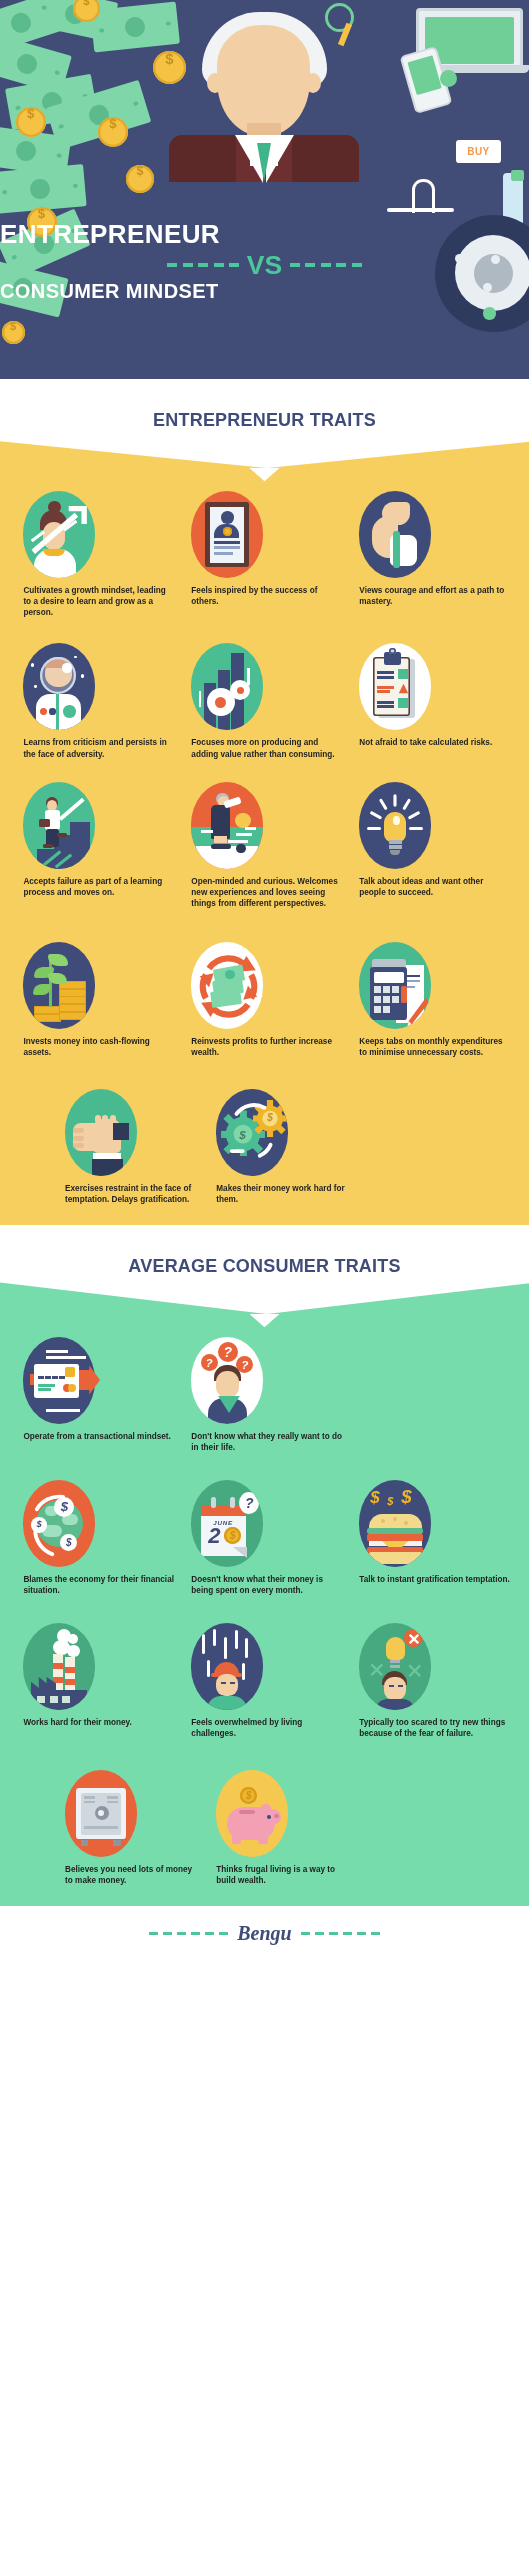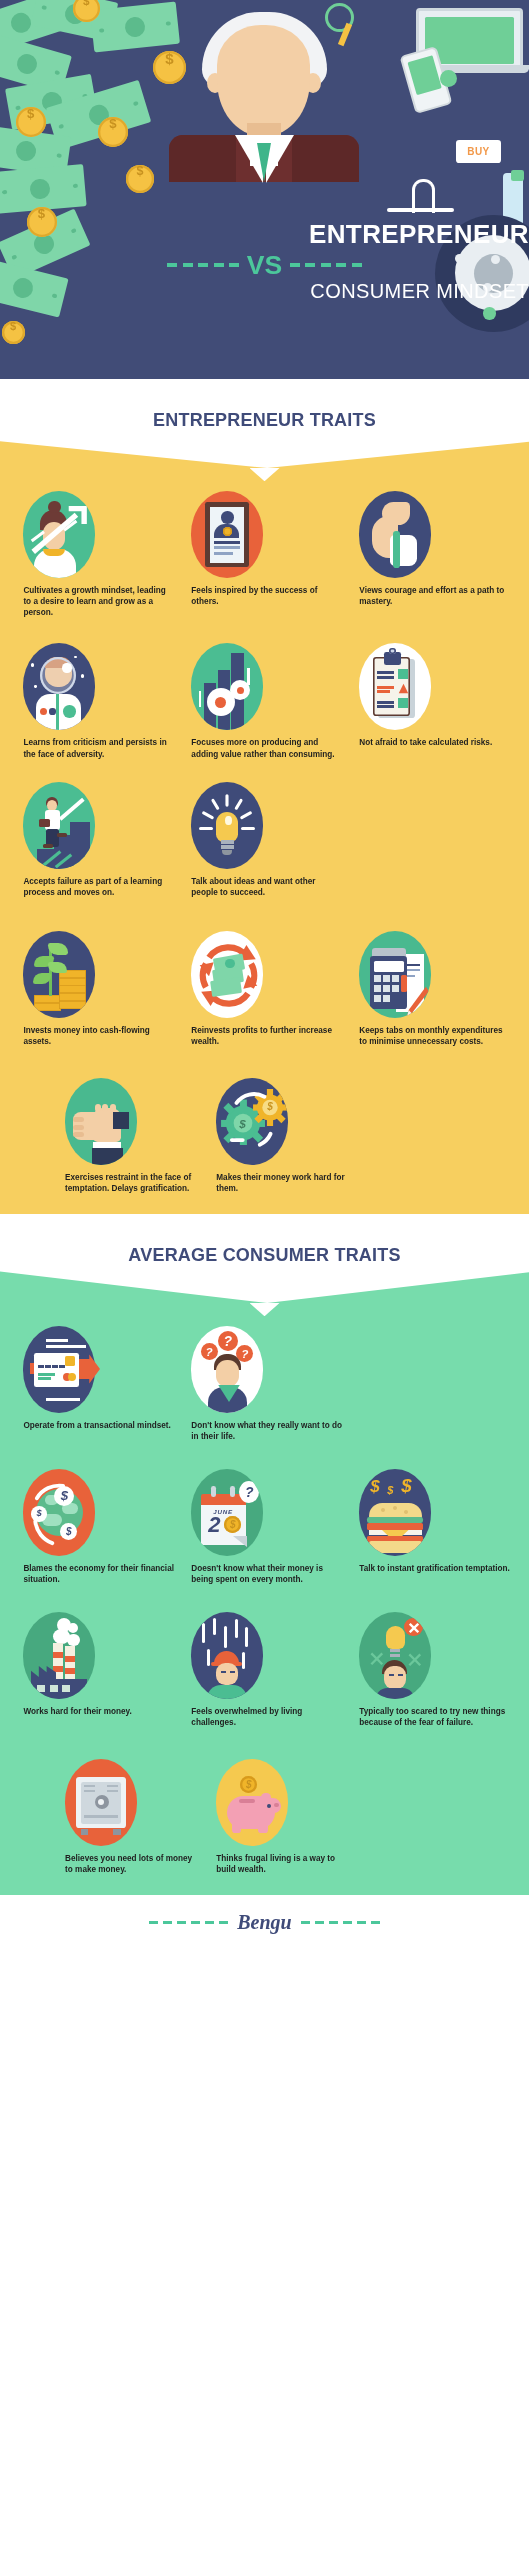--- a/index.html
+++ b/index.html
@@ -43,27 +43,27 @@
   .ear-r{position:absolute;right:44px;top:67px;width:15.6px;height:20px;background:#f3cfa6;border-radius:50%;}
   .neck{position:absolute;left:84px;top:117px;width:34px;height:25px;background:#e8bd91;}
   .suit{position:absolute;left:6.2px;top:129px;width:190px;height:47px;background:#6d2f2f;border-radius:14px 14px 0 0;}
   .lapel-l{position:absolute;left:72px;top:129px;width:0;height:0;border-left:28px solid transparent;border-top:48px solid #ffffff;}
   .lapel-r{position:absolute;left:103px;top:129px;width:0;height:0;border-right:28px solid transparent;border-top:48px solid #ffffff;}
   .shirtv{position:absolute;left:87px;top:129px;width:28px;height:31px;background:#fff;}
   .tie{position:absolute;left:94px;top:137px;width:0;height:0;border-left:7.8px solid transparent;border-right:7.8px solid transparent;border-top:39px solid #3fb58a;}
   .suitdark-l{position:absolute;left:6.2px;top:129px;width:67px;height:47px;background:#5d2828;border-radius:14px 0 0 0;}
   .suitdark-r{position:absolute;left:129px;top:129px;width:67px;height:47px;background:#5d2828;border-radius:0 14px 0 0;}
 
-  .hero-title{position:absolute;left:0;right:0;top:221px;text-align:right;}
+  .hero-title{position:absolute;left:0;right:0;top:221px;text-align:left;}
   .hero-title .l1{color:#fff;font-weight:bold;font-size:26px;letter-spacing:0.4px;line-height:1;}
   .hero-vs{position:relative;height:26.5px;margin:4.7px 0 1.6px 0;display:flex;align-items:center;justify-content:center;gap:7.8px;}
   .dashes{display:flex;gap:5.4px;}
   .dashes i{display:block;width:10px;height:3.9px;background:#4cc79b;}
   .hero-vs .vs{color:#4cc79b;font-weight:bold;font-size:26.5px;line-height:1;}
-  .hero-title .l2{color:#fff;font-weight:normal;font-size:20px;letter-spacing:0.4px;line-height:1.1;}
+  .hero-title .l2{color:#fff;font-weight:bold;font-size:20px;letter-spacing:0.4px;line-height:1.1;}
 
   
   .sec-head{position:relative;height:89px;background:#fff;}
   .sec-head .t{position:absolute;left:0;right:0;top:31px;text-align:center;color:#3f4b79;font-weight:bold;font-size:18px;letter-spacing:0.2px;}
   .wedge{position:absolute;left:0;right:0;bottom:0;height:33px;}
 
   
   .band{position:relative;}
   .band.yellow{background:#f7cf5f;}
   .band.mint{background:#77dcac;}
@@ -356,20 +356,39 @@
           <i class="sh" style="left:34px;top:51px;width:9.3px;height:4.7px;background:#5d3b33;border-radius:1.6px"></i>
           <svg class="sh" style="left:34px;top:14px" width="31" height="26.5" viewBox="0 0 40 34">
               <path d="M4 30 L34 4" stroke="#fff" stroke-width="5"></path>
             </svg>
           <svg class="sh" style="left:17px;top:68px" width="47" height="18.7" viewBox="0 0 60 24">
               <path d="M4 20 L26 2" stroke="#4bbd92" stroke-width="4"></path>
               <path d="M20 22 L40 6" stroke="#4bbd92" stroke-width="4"></path>
             </svg>
         </div>
         <div class="cap">Accepts failure as part of a learning process and moves on.</div>
+      </div>
+      <div class="cell">
+        <div class="ico bg-orange">
+          <i class="sh" style="left:0;top:45px;width:72px;height:26.5px;background:#4bbd92"></i>
+          <i class="sh cir" style="left:44px;top:31px;width:15.6px;height:15.6px;background:#f5c94f"></i>
+          <i class="sh cir" style="left:25px;top:11px;width:12.5px;height:12.5px;background:#b9bcc4"></i>
+          <i class="sh cir" style="left:26.5px;top:14px;width:11px;height:11.7px;background:#f3cfa6"></i>
+          <i class="sh" style="left:20px;top:23px;width:18.7px;height:34px;background:#2e3a58;border-radius:4.7px 4.7px 1.6px 1.6px"></i>
+          <i class="sh" style="left:33px;top:17px;width:17px;height:7px;background:#fff;border-radius:2.3px;transform:rotate(-18deg)"></i>
+          <i class="sh" style="left:23px;top:54px;width:12.5px;height:7.8px;background:#f3cfa6"></i>
+          <i class="sh" style="left:4.7px;top:64px;width:62px;height:23px;background:#fff;border-radius:0 0 31px 31px"></i>
+          <i class="sh" style="left:20px;top:62px;width:20px;height:5.4px;background:#2e3a58;border-radius:2.3px"></i>
+          <i class="sh cir" style="left:45px;top:62px;width:9.3px;height:9.3px;background:#2e3a58"></i>
+          <i class="sh" style="left:9.3px;top:48px;width:12.5px;height:3.1px;background:#fff"></i>
+          <i class="sh" style="left:45px;top:51px;width:15.6px;height:3.1px;background:#fff"></i>
+          <i class="sh" style="left:37px;top:58px;width:20px;height:3.1px;background:#fff"></i>
+          <i class="sh" style="left:54px;top:45px;width:11px;height:3.1px;background:#fff"></i>
+        </div>
+        <div class="cap">Open-minded and curious. Welcomes new experiences and loves seeing things from different perspectives.</div>
       </div>
       <div class="cell">
         <div class="ico bg-navy">
           <i class="sh" style="left:25px;top:30px;width:22px;height:30px;background:#f5c94f;border-radius:11px 11px 7.8px 7.8px"></i>
           <i class="sh cir" style="left:34px;top:34px;width:6.2px;height:9.3px;background:#fff9e0"></i>
           <i class="sh" style="left:30px;top:58px;width:12.5px;height:3.9px;background:#a9b2bd"></i>
           <i class="sh" style="left:30px;top:63px;width:12.5px;height:3.9px;background:#a9b2bd"></i>
           <i class="sh" style="left:31px;top:68px;width:9.3px;height:5.4px;background:#8d959f;border-radius:0 0 3.9px 3.9px"></i>
           <svg class="sh" style="left:7.8px;top:12.5px" width="56" height="44" viewBox="0 0 72 56">
             <g stroke="#fff" stroke-width="4" stroke-linecap="round">

